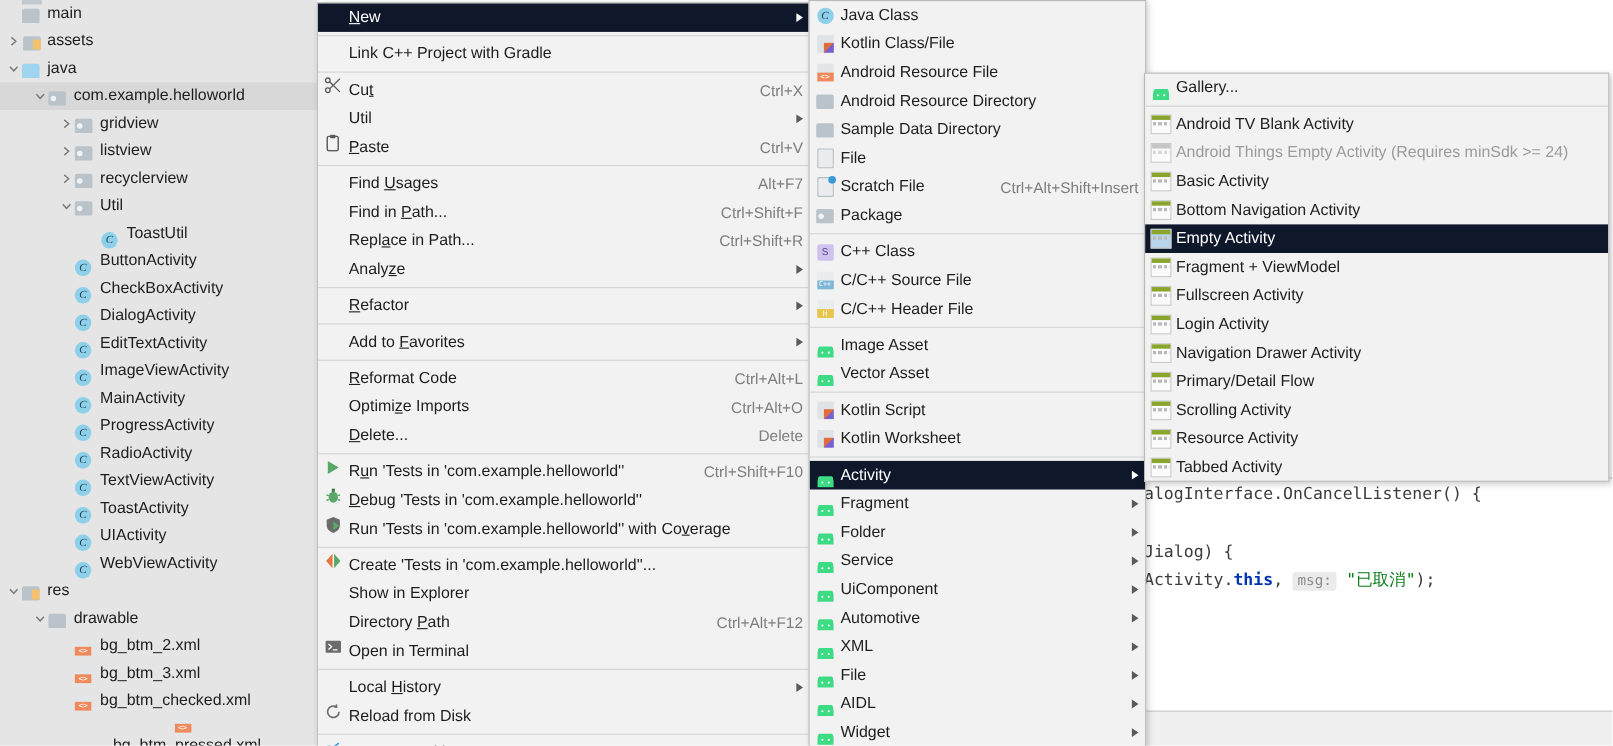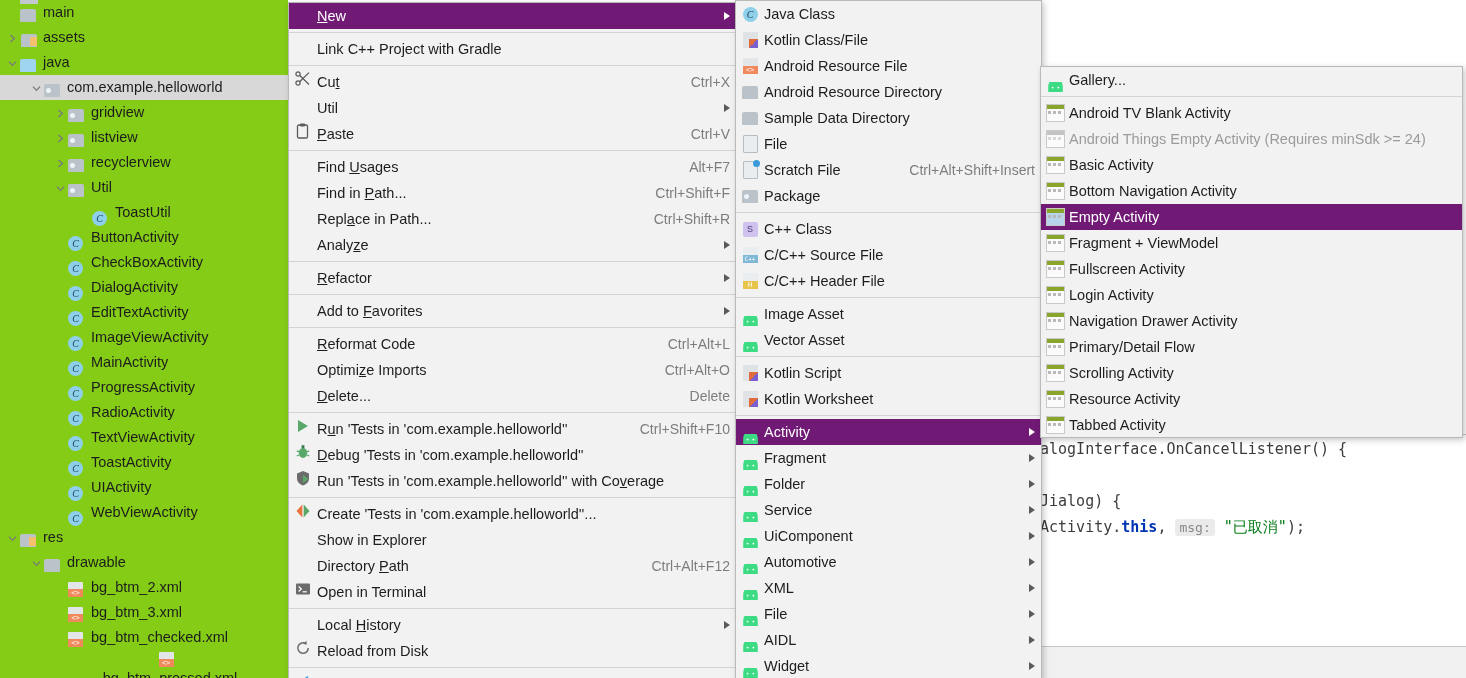--- a/index.html
+++ b/index.html
@@ -9,21 +9,21 @@
     font-family:"Liberation Sans","DejaVu Sans",sans-serif;
     font-size:14.5px;
     color:#1d1d1d;
     -webkit-font-smoothing:antialiased;
   }
   .root{position:relative;width:1466px;height:678px;}
 
   
   .tree{
     position:absolute;left:0;top:0;width:288px;height:678px;
-    background:#84cc16;overflow:hidden;
+    background:#e5e5e5;overflow:hidden;
   }
   .tree-row{
     position:relative;height:25px;line-height:25px;
     display:flex;align-items:center;white-space:nowrap;
     padding-left:4px;
   }
   .tree-row.sel{background:#d8d8d8;}
   .tw{display:inline-block;width:16px;text-align:center;color:#6e6e6e;font-size:11px;flex:0 0 auto;}
   .tw svg{vertical-align:middle;}
   .ticon{display:inline-block;width:18px;height:16px;margin-right:5px;flex:0 0 auto;position:relative;}
@@ -36,21 +36,21 @@
     border:1px solid #b9b9b9;
     box-shadow:2px 2px 6px rgba(0,0,0,.22);
     overflow:hidden;
   }
   .mi{
     position:relative;display:flex;align-items:center;
     height:26px;line-height:26px;white-space:nowrap;
     padding:0 6px 0 0;
     font-size:14.5px;color:#1d1d1d;
   }
-  .mi.sel{background:#701a75;color:#ffffff;}
+  .mi.sel{background:#0f172a;color:#ffffff;}
   .mi.dis{color:#9b9b9b;}
   .mi-ic{width:28px;min-width:28px;display:flex;align-items:center;justify-content:center;}
   .mi-tx{flex:1 1 auto;overflow:hidden;text-overflow:ellipsis;}
   .mi-tx u{text-decoration:underline;}
   .mi-key{margin-left:18px;color:#7d7d7d;font-size:14px;}
   .arrow{
     width:0;height:0;margin-left:10px;
     border-left:6px solid #5a5a5a;
     border-top:4.5px solid transparent;border-bottom:4.5px solid transparent;
   }

